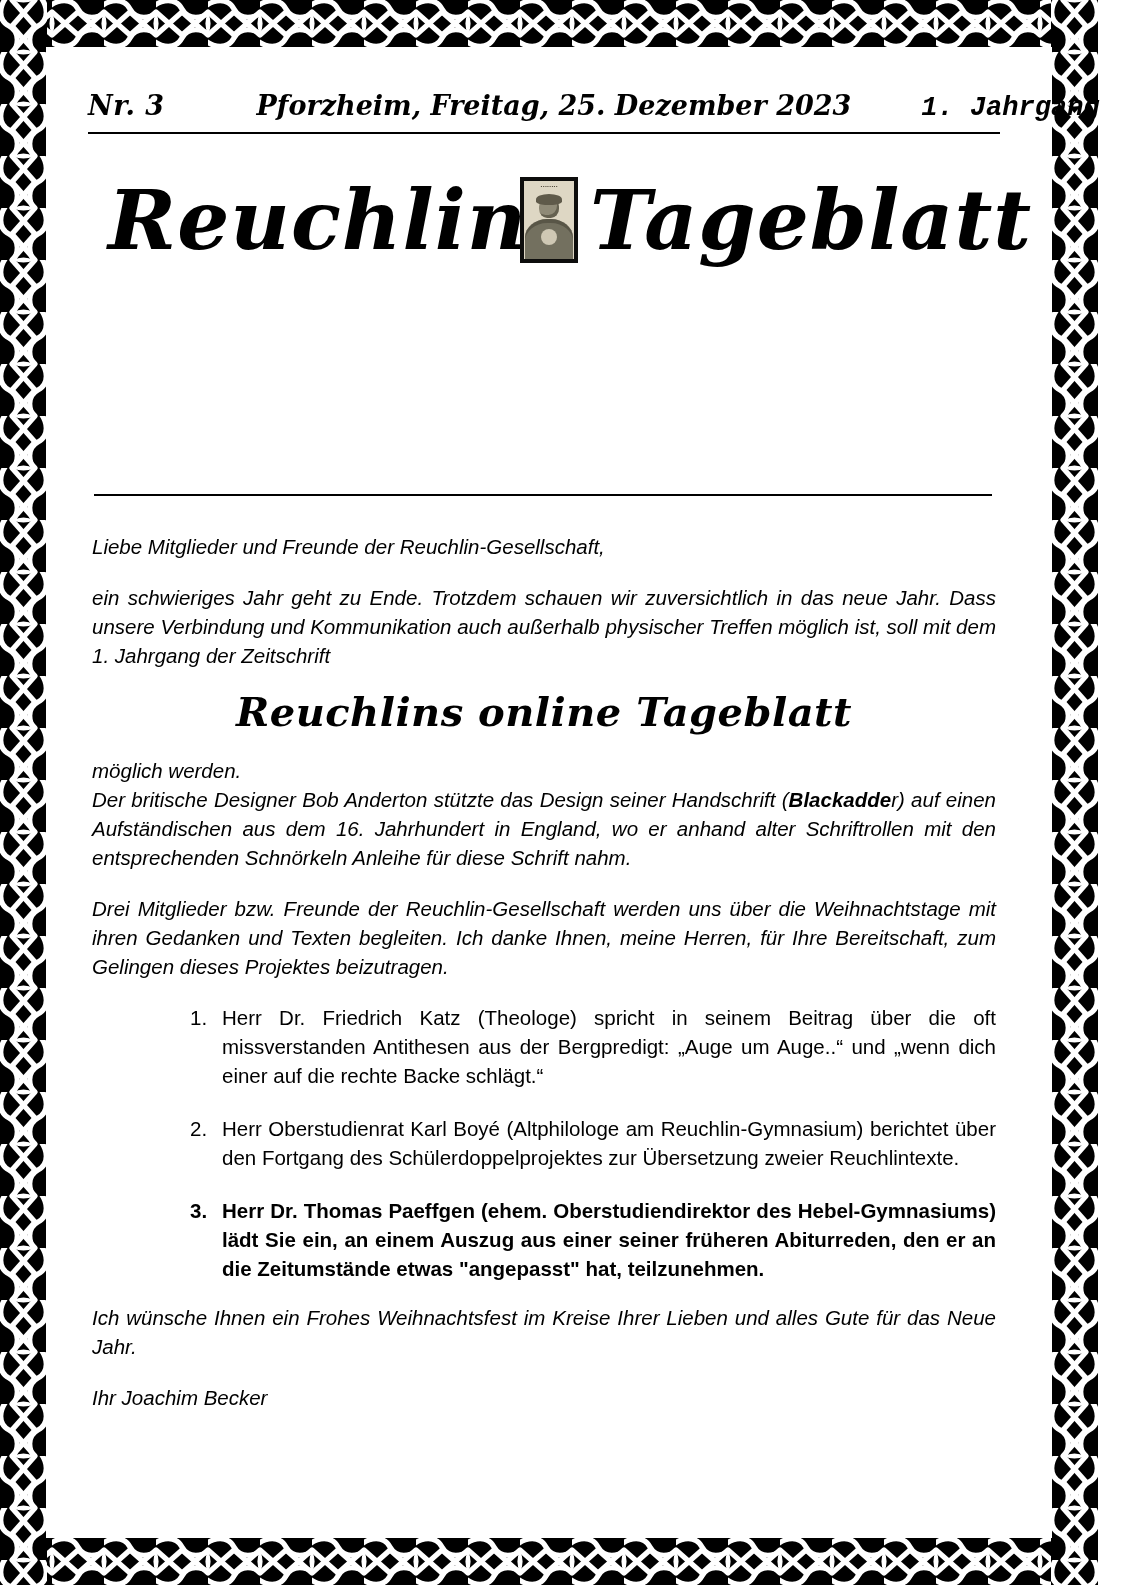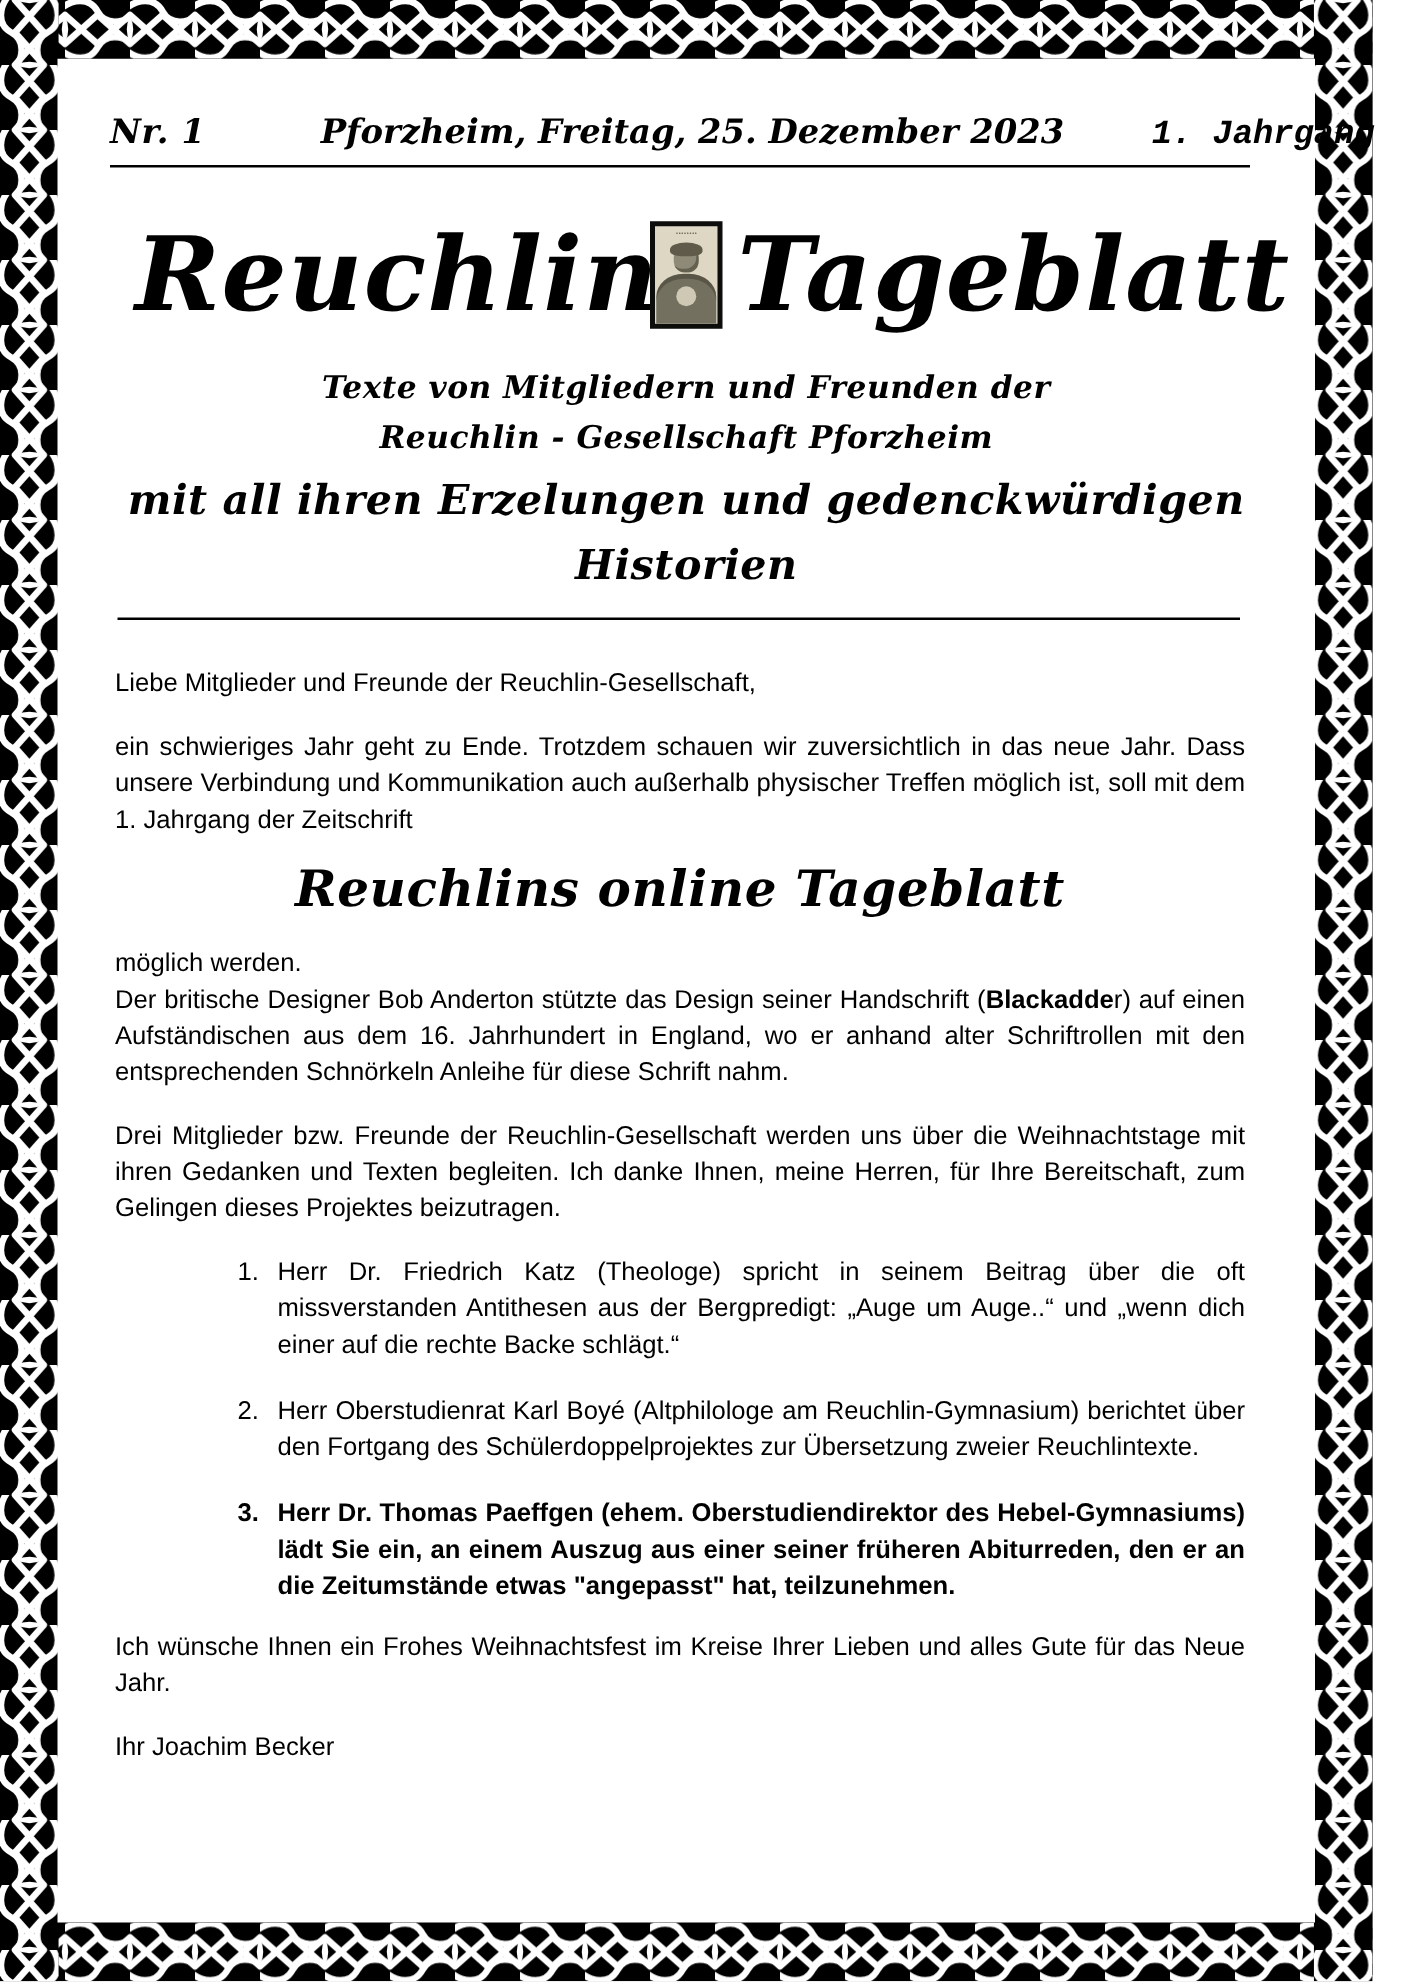--- a/index.html
+++ b/index.html
@@ -208,20 +208,21 @@
     top: 485px;
     width: 904px;
     font-family: "Liberation Sans", sans-serif;
     font-size: 20.5px;
     line-height: 29px;
     color: #000;
   }
   .body-text p {
     margin: 0 0 22px 0;
     text-align: justify;
+    font-style: italic;
   }
   .body-text p.noblank { margin-bottom: 0; }
   .body-text p.left { text-align: left; }
 
   .inline-heading {
     text-align: center;
     font-family: "DejaVu Serif", "Liberation Serif", serif;
     font-style: italic;
     font-weight: bold;
     font-size: 40px;
@@ -317,21 +318,21 @@
         <rect x="0" y="0" width="47" height="1585" fill="url(#pside)"></rect>
       </svg>
     </div>
 
     <div id="frame-inner"></div>
   </div>
 
   <div id="content">
 
     <div class="issue-line">
-      <span class="issue-no">Nr. 1</span>
+      <span class="issue-no">Nr. 3</span>
       <span class="issue-place">Pforzheim, Freitag, 25. Dezember 2023</span>
       <span class="issue-vol">1. Jahrgang</span>
     </div>
     <div class="rule-top"></div>
 
     <div class="masthead">
       <span class="masthead-word left">Reuchlins</span>
 
       <div class="portrait">
         <div class="portrait-inner">
@@ -339,25 +340,20 @@
           <div class="pbody"></div>
           <div class="pcollar"></div>
           <div class="phead"></div>
           <div class="phat"></div>
         </div>
       </div>
 
       <span class="masthead-word right">Tageblatt</span>
     </div>
 
-    <div class="subtitle-block">
-      <div class="sub1">Texte von Mitgliedern und Freunden der</div>
-      <div class="sub2">Reuchlin - Gesellschaft Pforzheim</div>
-      <div class="sub3">mit all ihren Erzelungen und gedenckwürdigen Historien</div>
-    </div>
 
     <div class="rule-mid"></div>
 
     <div class="body-text">
 
       <p class="left">Liebe Mitglieder und Freunde der Reuchlin-Gesellschaft,</p>
 
       <p class="noblank">ein schwieriges Jahr geht zu Ende. Trotzdem schauen wir zuversichtlich in das neue Jahr. Dass unsere Verbindung und Kommunikation auch außerhalb physischer Treffen möglich ist, soll mit dem 1. Jahrgang der Zeitschrift</p>
 
       <div class="inline-heading">Reuchlins online Tageblatt</div>

